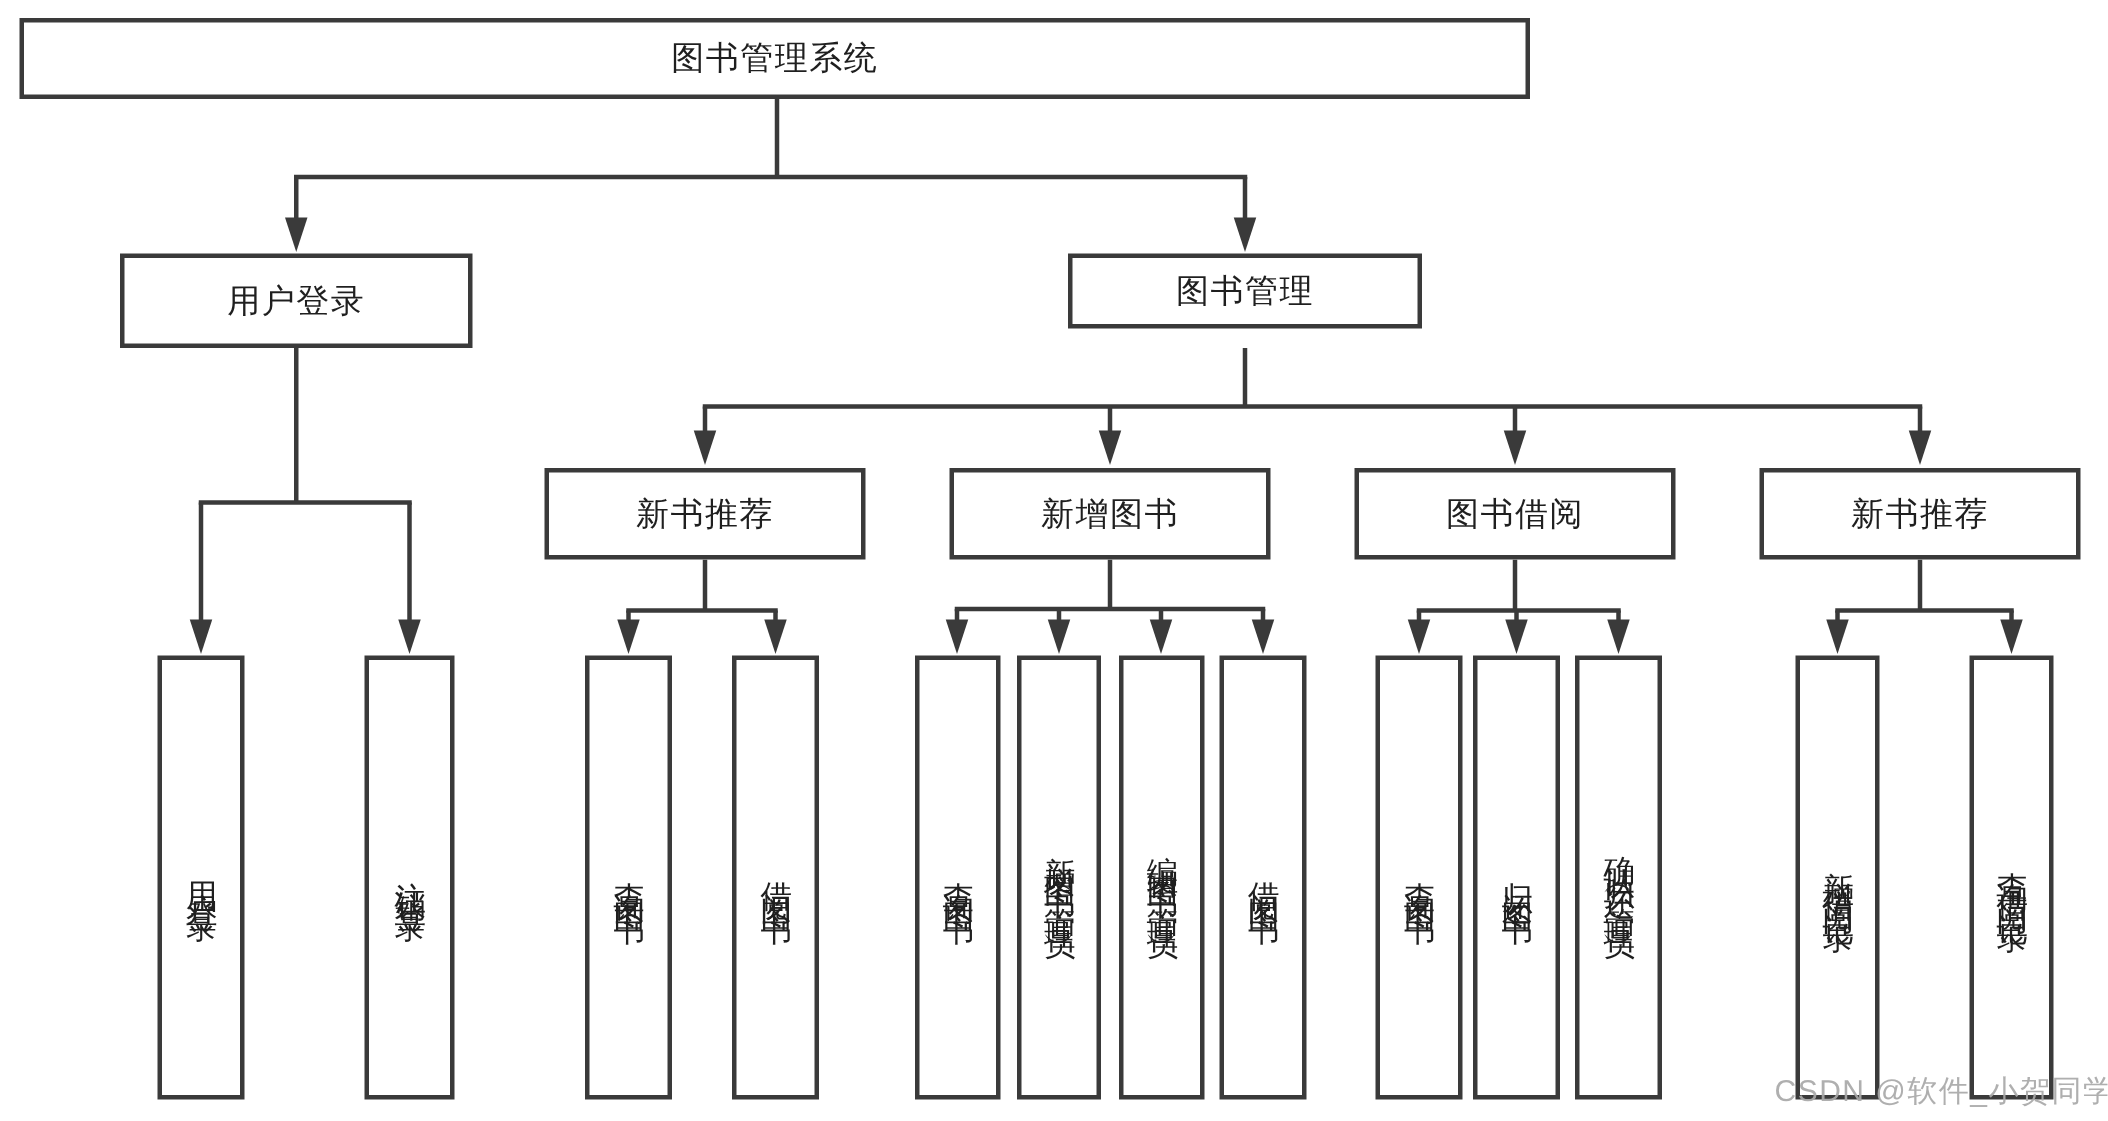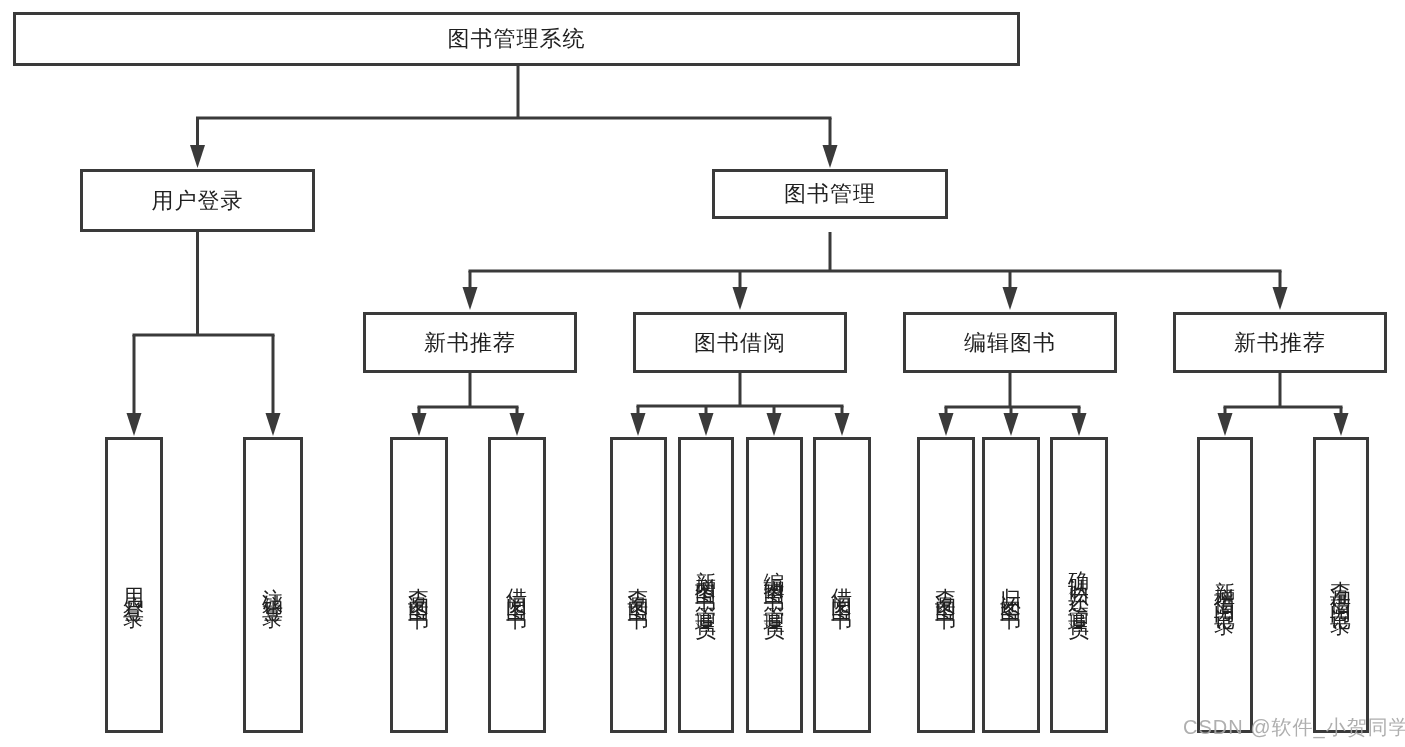--- a/index.html
+++ b/index.html
@@ -125,22 +125,22 @@
       <polygon points="1333.5,413 1348.5,413 1341,436"></polygon>
     </g>
   </svg>
 
   <div class="hbox" style="left:13px;top:12px;width:1007px;height:54px">图书管理系统</div>
 
   <div class="hbox" style="left:80px;top:169px;width:235px;height:63px">用户登录</div>
   <div class="hbox" style="left:712px;top:169px;width:236px;height:50px">图书管理</div>
 
   <div class="hbox" style="left:363px;top:312px;width:214px;height:61px">新书推荐</div>
-  <div class="hbox" style="left:633px;top:312px;width:214px;height:61px">图书借阅</div>
-  <div class="hbox" style="left:903px;top:312px;width:214px;height:61px">编辑图书</div>
+  <div class="hbox" style="left:633px;top:312px;width:214px;height:61px">新增图书</div>
+  <div class="hbox" style="left:903px;top:312px;width:214px;height:61px">图书借阅</div>
   <div class="hbox" style="left:1173px;top:312px;width:214px;height:61px">新书推荐</div>
 
   <div class="vbox" style="left:105px;width:58px">
       <span>用户登录</span>
     </div>
   <div class="vbox" style="left:243px;width:60px">
       <span>注销登录</span>
     </div>
 
   <div class="vbox" style="left:390px;width:58px">

